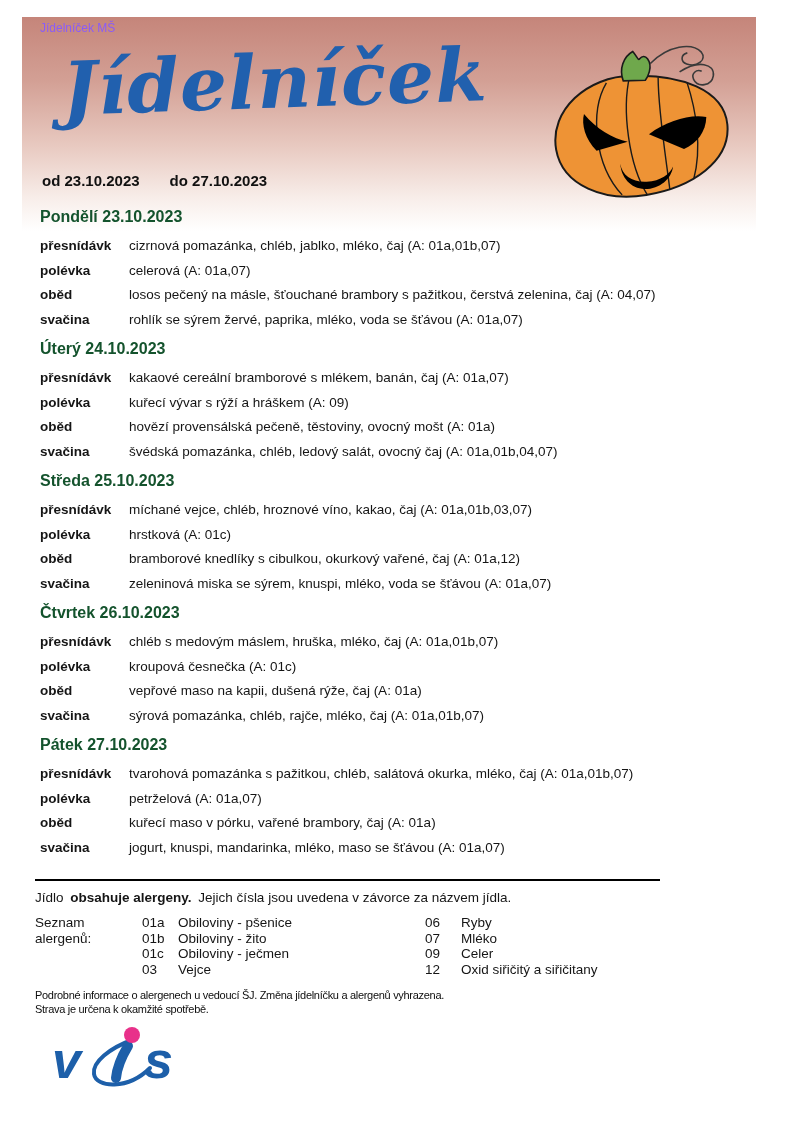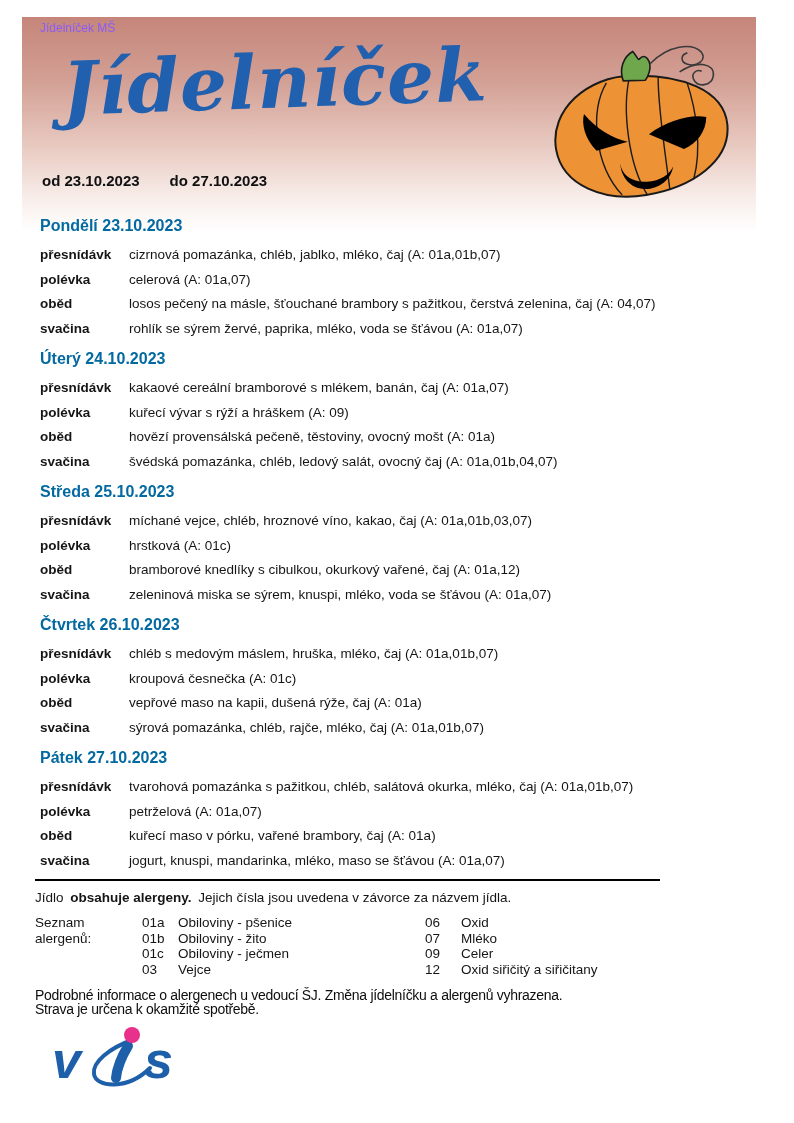--- a/index.html
+++ b/index.html
@@ -23,38 +23,38 @@
   }
   .pumpkin-wrap{position:absolute;left:537px;top:43px;}
   .date-line{
     position:absolute;left:42px;top:172px;font-size:15px;font-weight:bold;color:#111;
   }
   .date-line .to{margin-left:30px;}
   
   .content{position:absolute;left:40px;top:208px;width:714px;}
   .day{margin-bottom:8px;}
   .day-heading{
-    font-size:16px;font-weight:bold;margin:9px 0 9px 0;line-height:17px;color:#0369a1;
+    font-size:16px;font-weight:bold;margin:0 0 9px 0;line-height:17px;color:#14532d;
   }
   .menu-row{display:flex;font-size:13.5px;line-height:24.5px;}
   .row-label{width:89px;font-weight:bold;flex:0 0 89px;}
   .row-value{flex:1;}
   
   .footer{position:absolute;left:35px;top:879px;width:700px;}
   .rule{border:0;border-top:2px solid #000;width:625px;margin:0 0 9px 0;}
   .note{font-size:13.5px;margin:0 0 10px 0;}
   .note b{margin:0 3px;}
   .allergen-list{display:flex;font-size:13.5px;line-height:15.5px;}
   .seznam-label{width:107px;flex:0 0 107px;}
   .al-col{width:228px;}
   .al-col.col2{margin-left:55px;}
   .al-row{display:flex;}
   .al-code{width:36px;flex:0 0 36px;}
   .fine-print{
-    margin-top:11px;font-size:14px;letter-spacing:-0.3px;line-height:14px;color:#0d0d0d;
+    margin-top:11px;font-size:11px;letter-spacing:-0.3px;line-height:14px;color:#0d0d0d;
   }
   .fine-print p{margin:0;}
   
   .vis-logo{position:absolute;left:52px;top:1024px;}
 </style>
 </head>
 <body>
 
 <div class="header-bg"></div>
 
@@ -214,21 +214,21 @@
         <span class="al-name">Obiloviny - ječmen</span>
       </div>
       <div class="al-row">
         <span class="al-code">03</span>
         <span class="al-name">Vejce</span>
       </div>
     </div>
     <div class="al-col col2">
       <div class="al-row">
         <span class="al-code">06</span>
-        <span class="al-name">Oxid</span>
+        <span class="al-name">Ryby</span>
       </div>
       <div class="al-row">
         <span class="al-code">07</span>
         <span class="al-name">Mléko</span>
       </div>
       <div class="al-row">
         <span class="al-code">09</span>
         <span class="al-name">Celer</span>
       </div>
       <div class="al-row">

